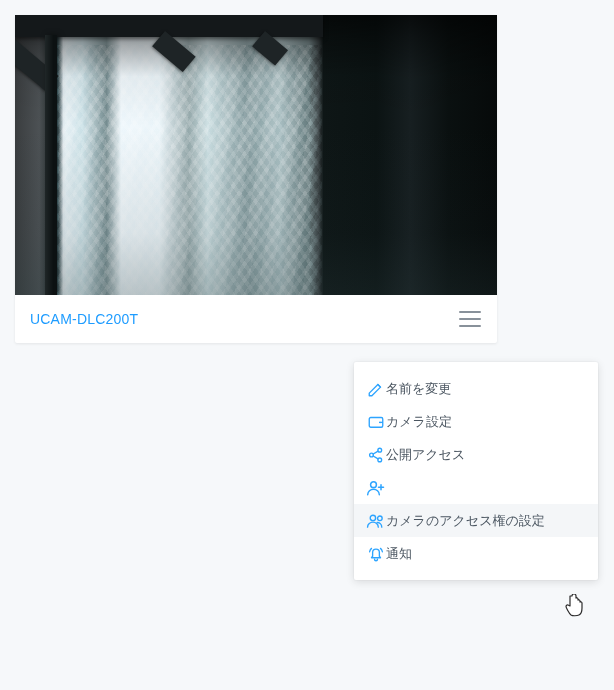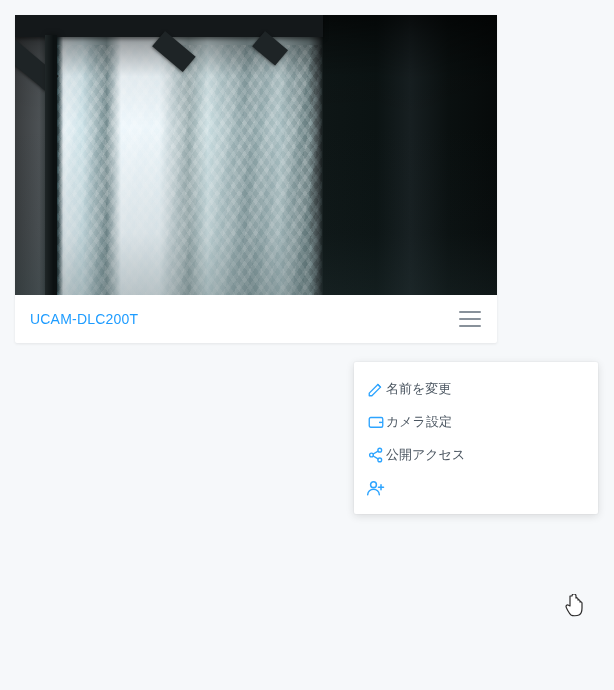--- a/index.html
+++ b/index.html
@@ -190,17 +190,38 @@
     </div>
     <div class="menu-item">
       <span class="ico">
         <svg width="20" height="18" viewBox="0 0 24 20" fill="none" stroke="currentColor" stroke-width="1.8" stroke-linecap="round" stroke-linejoin="round">
           <circle cx="9" cy="6" r="3.5"></circle>
           <path d="M2 18c0-4 3.5-6.5 7-6.5S16 14 16 18"></path>
           <path d="M18 6v6M15 9h6"></path>
         </svg>
       </span>
     </div>
+    <div class="menu-item hover">
+      <span class="ico">
+        <svg width="22" height="18" viewBox="0 0 26 20" fill="none" stroke="currentColor" stroke-width="1.8" stroke-linecap="round" stroke-linejoin="round">
+          <circle cx="9" cy="6" r="3.5"></circle>
+          <path d="M2 18c0-4 3.5-6.5 7-6.5S16 14 16 18"></path>
+          <circle cx="18" cy="6.5" r="3"></circle>
+          <path d="M14.5 12c3 0 6 2 6 6"></path>
+        </svg>
+      </span>
+      <span class="label">カメラのアクセス権の設定</span>
+    </div>
+    <div class="menu-item">
+      <span class="ico">
+        <svg width="18" height="18" viewBox="0 0 24 24" fill="none" stroke="currentColor" stroke-width="1.8" stroke-linecap="round" stroke-linejoin="round">
+          <path d="M6 17h12l-1.5-2V10a4.5 4.5 0 0 0-9 0v5Z"></path>
+          <path d="M10 19a2 2 0 0 0 4 0"></path>
+          <path d="M3.5 9A8 8 0 0 1 6 4.5M20.5 9A8 8 0 0 0 18 4.5"></path>
+        </svg>
+      </span>
+      <span class="label">通知</span>
+    </div>
   </div>
 
 <svg class="cursor" viewBox="0 0 20 24">
   <path d="M6 2 v10 l-2 -1 c-1 -0.5 -2 0.5 -2 1.5 0 1 3 7 5 8.5 1.5 1 6 1 8 0 2 -1 3 -4 3 -7 v-5 c0 -1 -1 -1.5 -2 -1 v-1 c0 -1 -1 -1.5 -2 -1 v-1 c0 -1 -1 -1.5 -2 -1 V2 c0 -1.2 -1 -2 -2 -2 s-2 .8 -2 2 Z" fill="#fff" stroke="#2b2b2b" stroke-width="1.2" stroke-linejoin="round"></path>
 </svg>
 
 </body></html>

